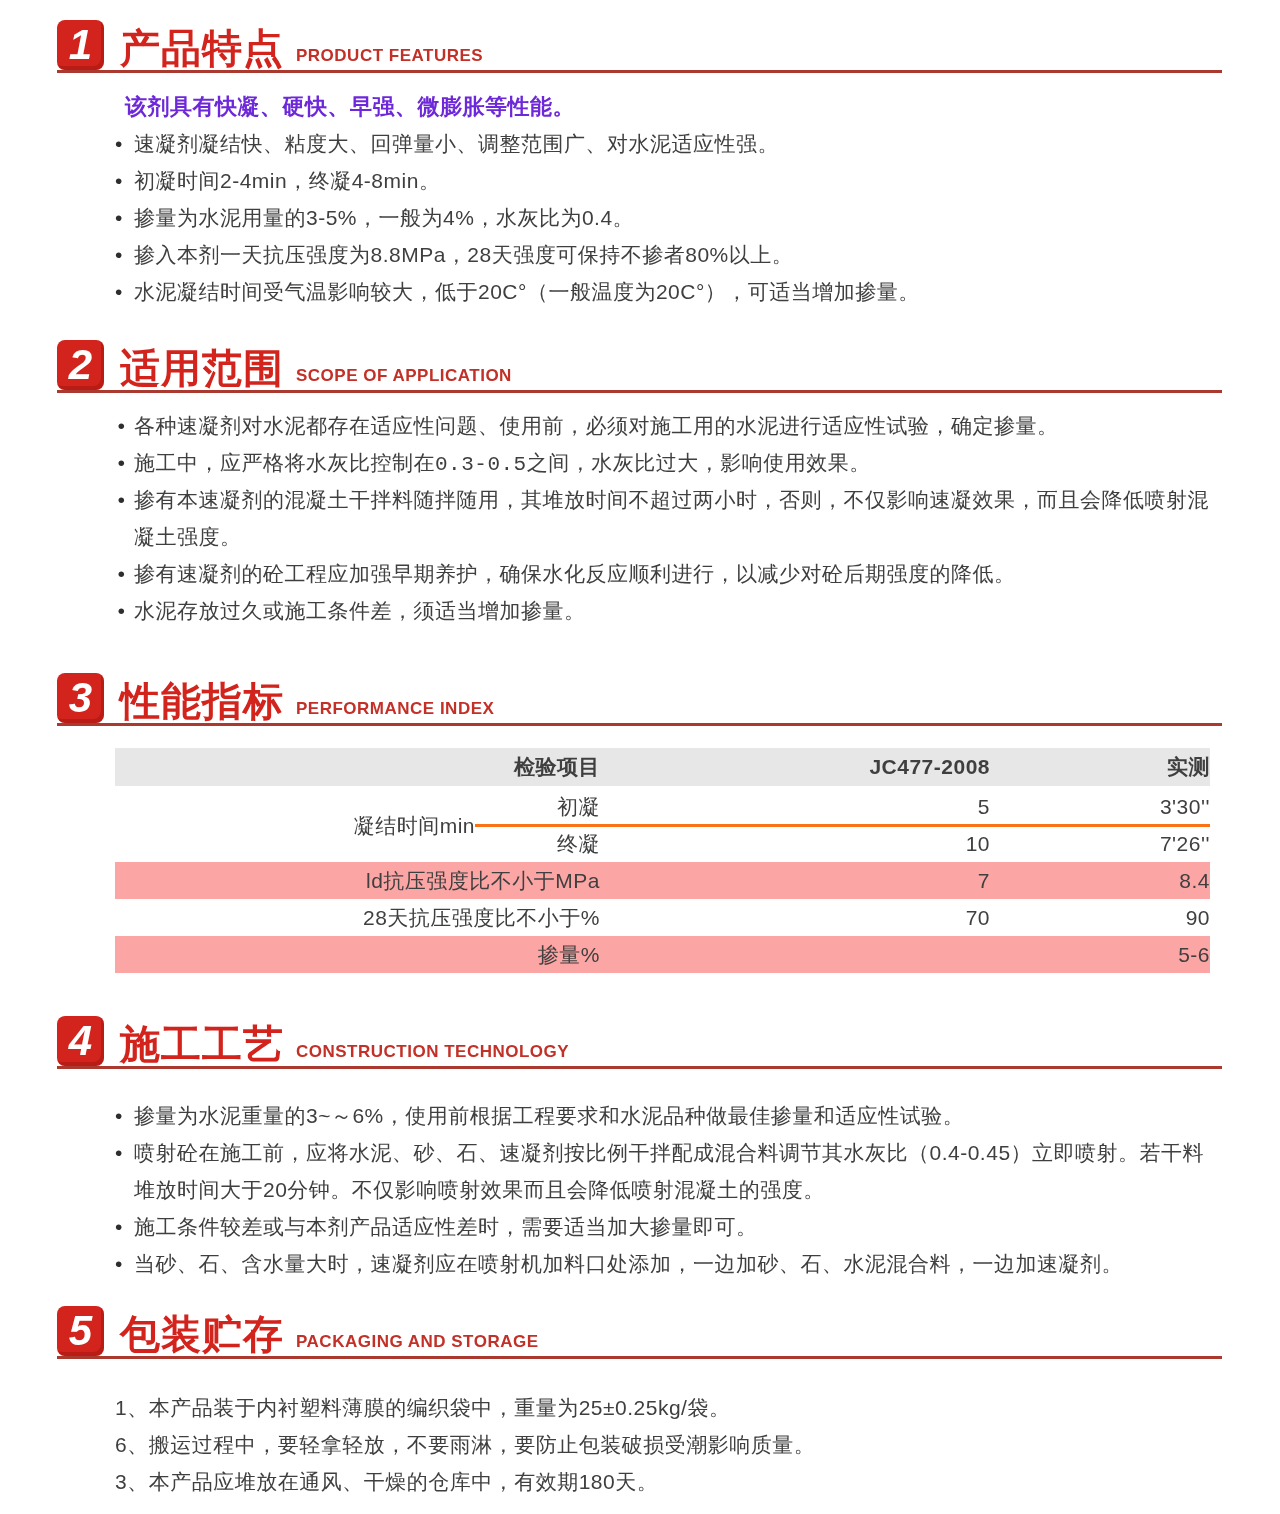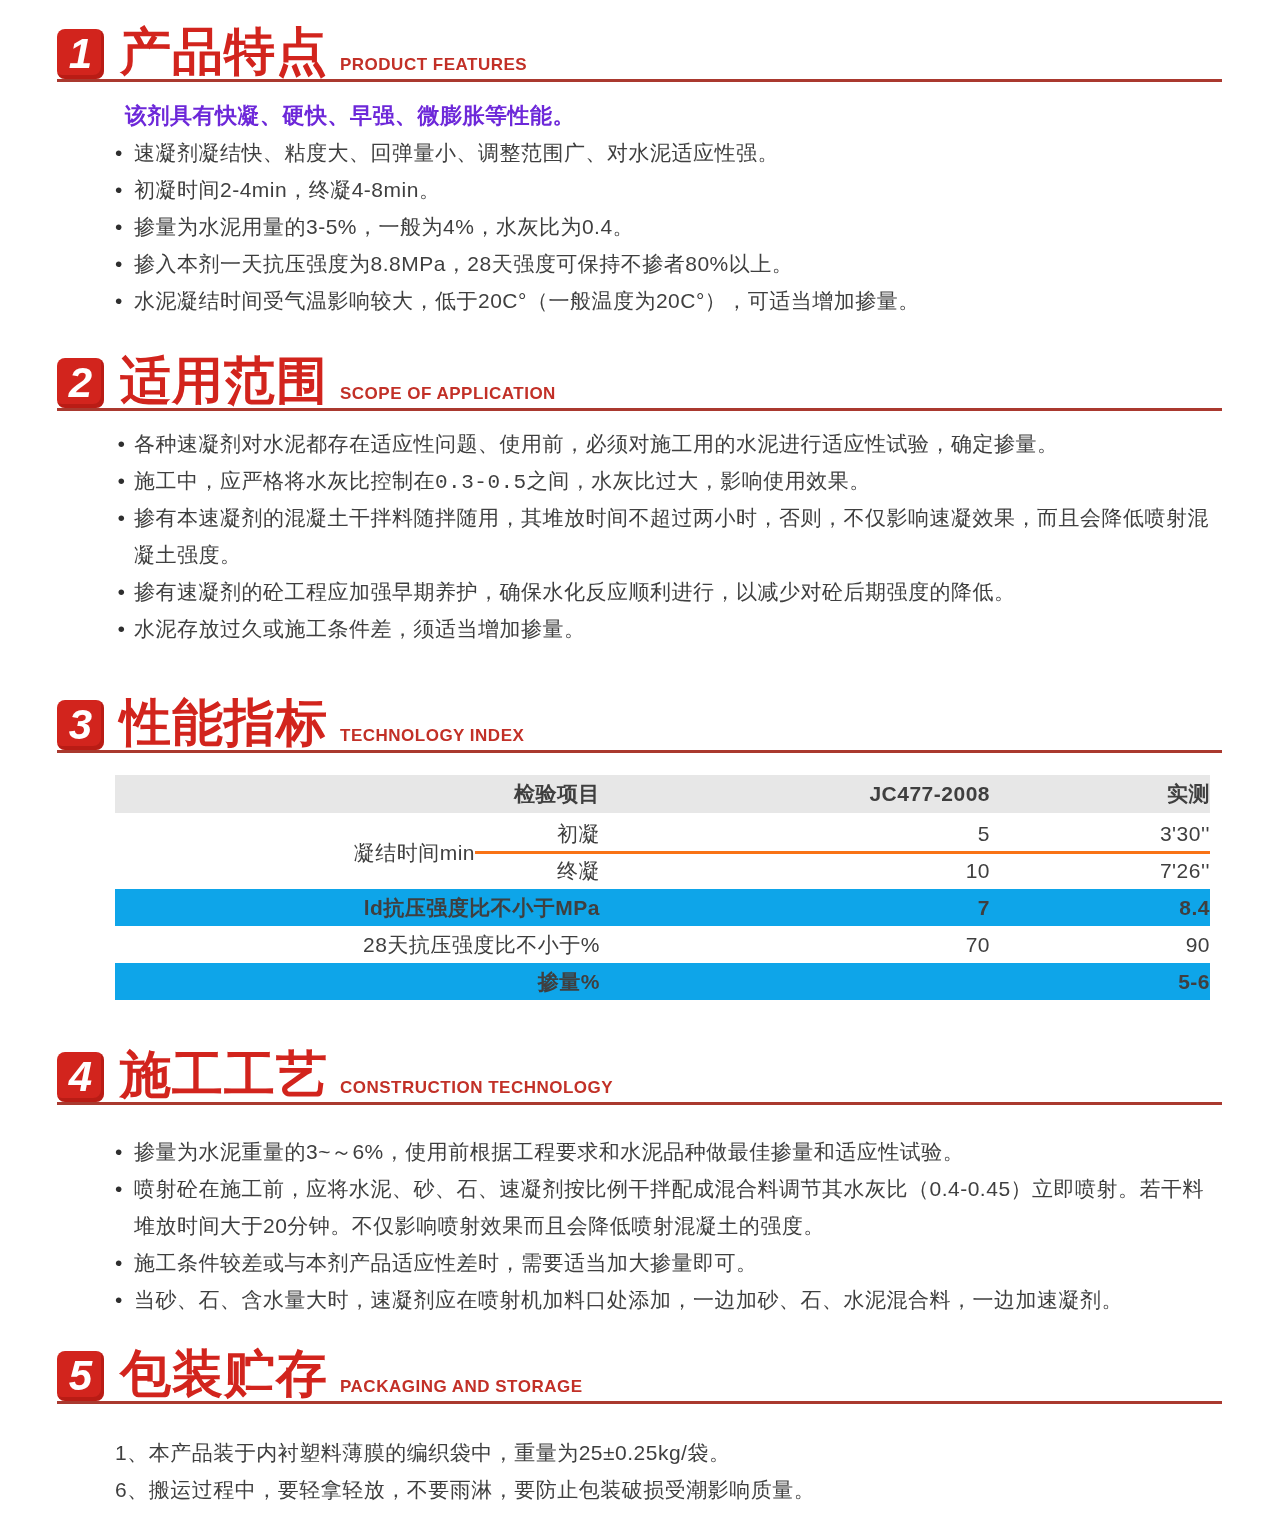--- a/index.html
+++ b/index.html
@@ -29,25 +29,25 @@
     border-radius: 8px;
     box-shadow: inset -3px -4px 0 rgba(140,15,10,0.35);
     color: #ffffff;
     font-style: italic;
     font-weight: bold;
     font-size: 42px;
     line-height: 50px;
     text-align: center;
   }
   .title-zh {
-    font-size: 51px;
+    font-size: 40px;
     font-weight: bold;
     color: #d2241d;
     line-height: 1;
-    margin: 6px 0 2px 16px;
+    margin: 0 0 2px 16px;
     letter-spacing: 1px;
   }
   .title-en {
     font-size: 17px;
     font-weight: bold;
     color: #c23027;
     line-height: 1;
     margin: 0 0 6px 12px;
     letter-spacing: 0.5px;
   }
@@ -118,21 +118,21 @@
   table.perf thead th {
     background: #e7e7e7;
     height: 40px;
     font-weight: bold;
     border-bottom: 5px solid #ffffff;
   }
   .cell-label { text-align: left; padding-left: 15px; }
   .cell-sub { text-align: center; }
   .cell-std { text-align: center; }
   .cell-meas { text-align: left; padding-left: 48px; }
-  tr.stripe td { background: #0ea5e9; font-weight: bold; }
+  tr.stripe td { background: #fca5a5; }
   td.bline, th.bline { border-bottom: 3px solid #f97316; }
 </style>
 </head>
 <body>
 
 <section id="sec1">
   <div class="sec-header">
     <div class="badge">1</div>
     <h1 class="title-zh">产品特点</h1>
     <span class="title-en">PRODUCT FEATURES</span>
@@ -163,21 +163,21 @@
       <li>掺有速凝剂的砼工程应加强早期养护，确保水化反应顺利进行，以减少对砼后期强度的降低。</li>
       <li>水泥存放过久或施工条件差，须适当增加掺量。</li>
     </ul>
   </div>
 </section>
 
 <section id="sec3">
   <div class="sec-header">
     <div class="badge">3</div>
     <h1 class="title-zh">性能指标</h1>
-    <span class="title-en">TECHNOLOGY INDEX</span>
+    <span class="title-en">PERFORMANCE INDEX</span>
   </div>
 
   <table class="perf">
     <colgroup>
         <col class="c1">
         <col class="c2">
         <col class="c3">
         <col class="c4">
       </colgroup>
     <thead>

